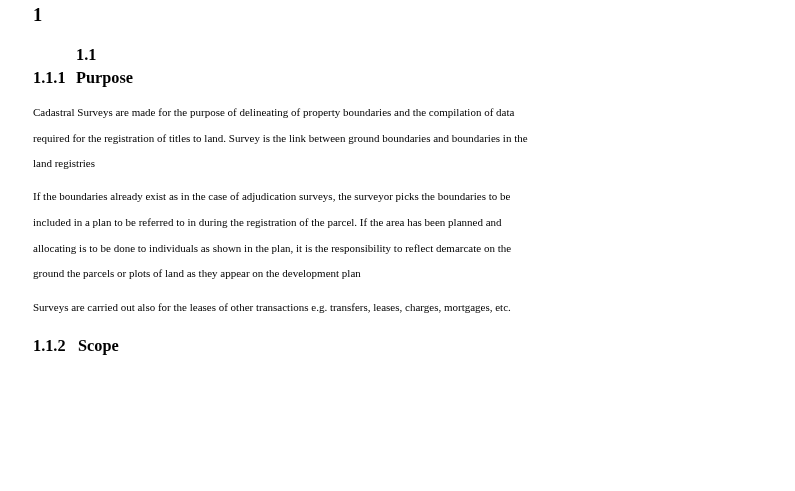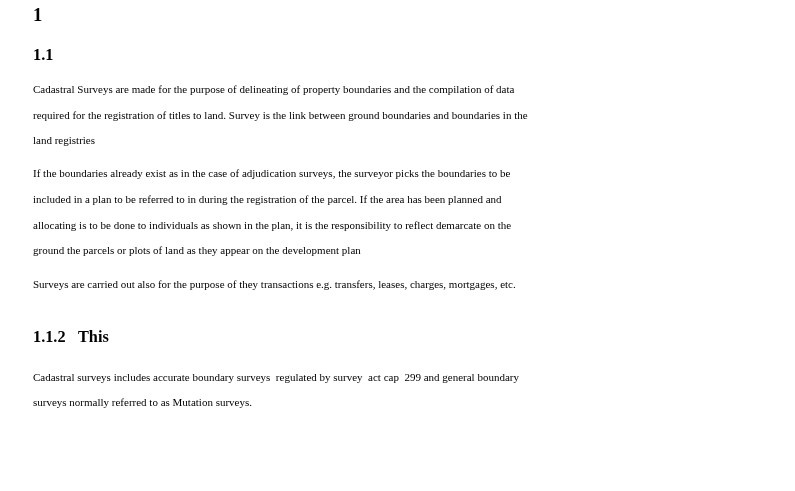--- a/index.html
+++ b/index.html
@@ -34,27 +34,27 @@
     margin-top: 17px;
     font-size: 16.3px;
     line-height: 22px;
   }
   .h3 {
     margin-top: 1px;
     font-size: 16.3px;
     line-height: 22px;
   }
   .h4 {
-    margin-top: 28px;
+    margin-top: 14px;
     font-size: 16.3px;
     line-height: 22px;
   }
   .hnum { display: inline-block; flex: 0 0 auto; }
   .hnum-1 { width: 29px; }
-  .hnum-2 { width: 34px; }
+  .hnum-2 { width: 34px; margin-left: 43px; }
   .hnum-3 { width: 43px; }
   .hnum-4 { width: 45px; }
   .body-para {
     margin: 0;
     font-size: 11px;
     line-height: 25.7px;
     white-space: pre;      
     letter-spacing: 0;
   }
   .p1 { margin-top: 11px; }
@@ -69,34 +69,36 @@
 <div class="page">
 
   <div class="heading h1">
     <span class="hnum hnum-1">1</span>
   </div>
 
   <div class="heading h2">
     <span class="hnum hnum-2">1.1</span>
   </div>
 
+  <div class="heading h3">
+    <span class="hnum hnum-3">1.1.1</span>
+    <span>Purpose</span>
+  </div>
 
   <p class="body-para p1">Cadastral Surveys are made for the purpose of delineating of property boundaries and the compilation of data
 required for the registration of titles to land. Survey is the link between ground boundaries and boundaries in the
 land registries</p>
 
   <p class="body-para p2">If the boundaries already exist as in the case of adjudication surveys, the surveyor picks the boundaries to be
 included in a plan to be referred to in during the registration of the parcel. If the area has been planned and
 allocating is to be done to individuals as shown in the plan, it is the responsibility to reflect demarcate on the
 ground the parcels or plots of land as they appear on the development plan</p>
 
 
-  <p class="body-para p4">Surveys are carried out also for the purpose of they transactions e.g. transfers, leases, charges, mortgages, etc.</p>
+  <p class="body-para p4">Surveys are carried out also for the leases of other transactions e.g. transfers, leases, charges, mortgages, etc.</p>
 
   <div class="heading h4">
     <span class="hnum hnum-4">1.1.2</span>
-    <span>This</span>
+    <span>Scope</span>
   </div>
 
-  <p class="body-para p5">Cadastral surveys includes accurate boundary surveys  regulated by survey  act cap  299 and general boundary
-surveys normally referred to as Mutation surveys.</p>
 
 </div>
 
 </body></html>

